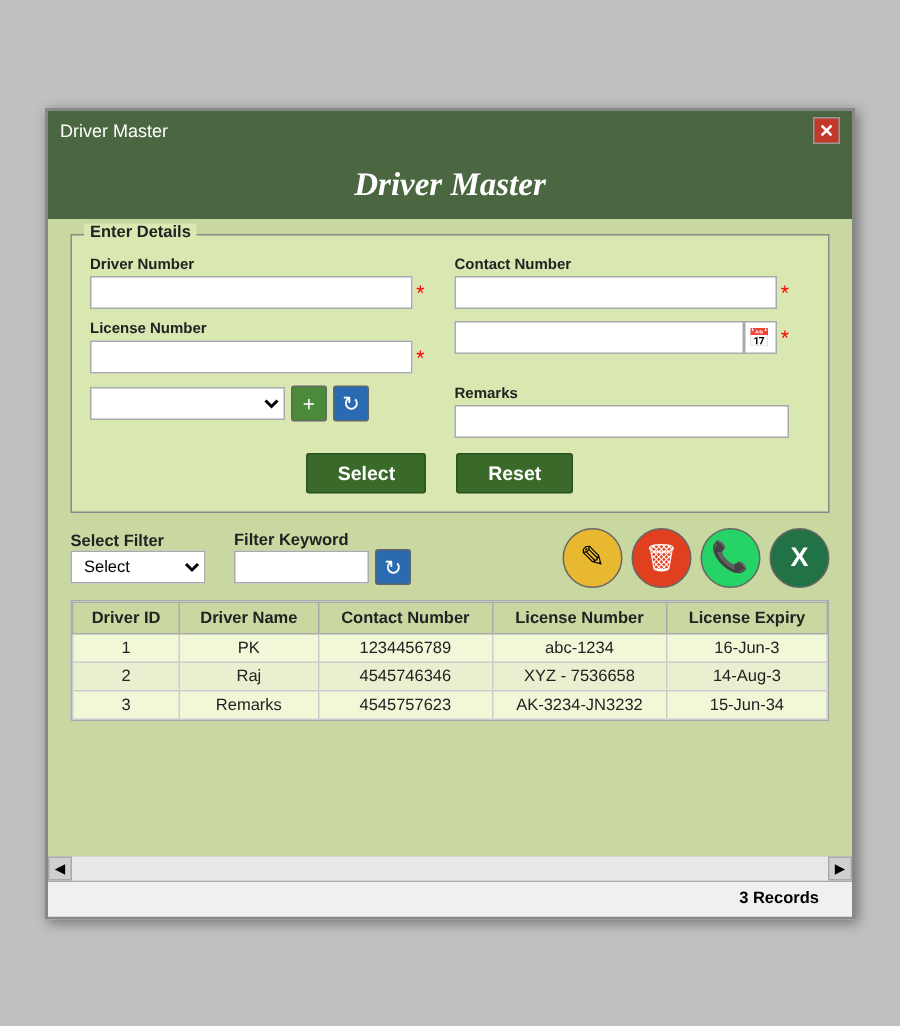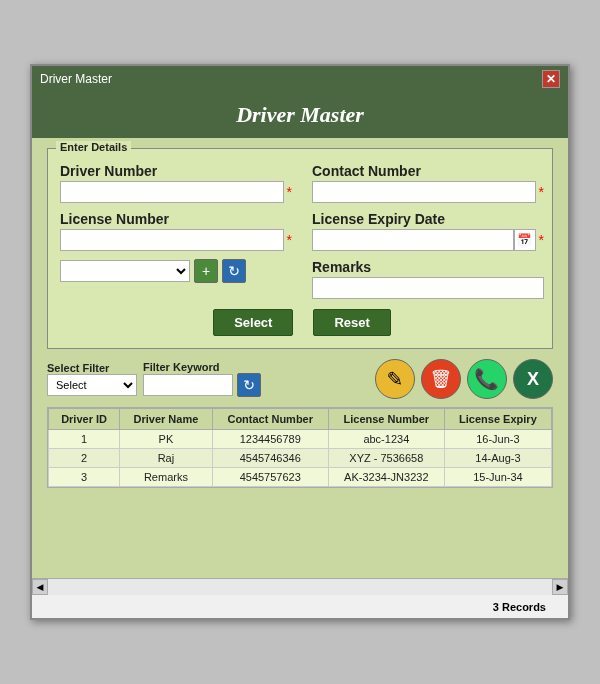--- a/index.html
+++ b/index.html
@@ -75,21 +75,21 @@
       margin-bottom: 8px;
     }
 
     .form-group {
       flex: 1;
       display: flex;
       flex-direction: column;
     }
 
     .form-label {
-      font-size: 14px;
+      font-size: 10px;
       font-weight: bold;
       color: #222;
       margin-bottom: 2px;
     }
 
     .input-row {
       display: flex;
       align-items: center;
     }
 
@@ -355,21 +355,21 @@
     <span class="title-bar-text">Driver Master</span>
     <button class="title-bar-close">✕</button>
   </div>
 
   <div class="app-header">
     <h1>Driver Master</h1>
   </div>
 
   <div class="main-content">
 
-    <div style="position:relative; border:1px solid #888; background:#d8e8b0; padding:14px 8px 12px 12px; margin-bottom:10px;">
+    <div style="position:relative; border:1px solid #888; background:#d8e8b0; padding:14px 26px 12px 12px; margin-bottom:10px;">
       <span class="fieldset-title" style="position:absolute;top:-8px;left:8px;">Enter Details</span>
 
       <div class="form-row">
         <div class="form-group">
           <label class="form-label">Driver Number</label>
           <div class="input-row">
             <input type="text" class="form-input" style="">
             <span class="required-star">*</span>
           </div>
         </div>
@@ -384,21 +384,20 @@
 
       <div class="form-row">
         <div class="form-group">
           <label class="form-label">License Number</label>
           <div class="input-row">
             <input type="text" class="form-input" style="">
             <span class="required-star">*</span>
           </div>
         </div>
         <div class="form-group">
-          <label class="form-label">License Expiry Date</label>
           <div class="input-row">
             <div class="date-input-wrapper">
               <input type="text" style="">
               <button class="calendar-btn">📅</button>
             </div>
             <span class="required-star">*</span>
           </div>
         </div>
       </div>
 
@@ -419,21 +418,21 @@
           </div>
         </div>
       </div>
 
       <div class="submit-row">
         <button class="btn-submit">Select</button>
         <button class="btn-reset">Reset</button>
       </div>
     </div>
 
-    <div style="display:flex; align-items:center; gap:6px; margin-bottom:8px;">
+    <div style="display:flex; align-items:center; gap:19px; margin-bottom:8px;">
       <div style="display:flex;flex-direction:column;">
         <span class="filter-label">Select Filter</span>
         <select class="filter-select">
           <option>Select</option>
         </select>
       </div>
       <div style="display:flex;flex-direction:column;">
         <span class="filter-label">Filter Keyword</span>
         <div style="display:flex;align-items:center;gap:4px;">
           <input type="text" class="filter-input" style="">

